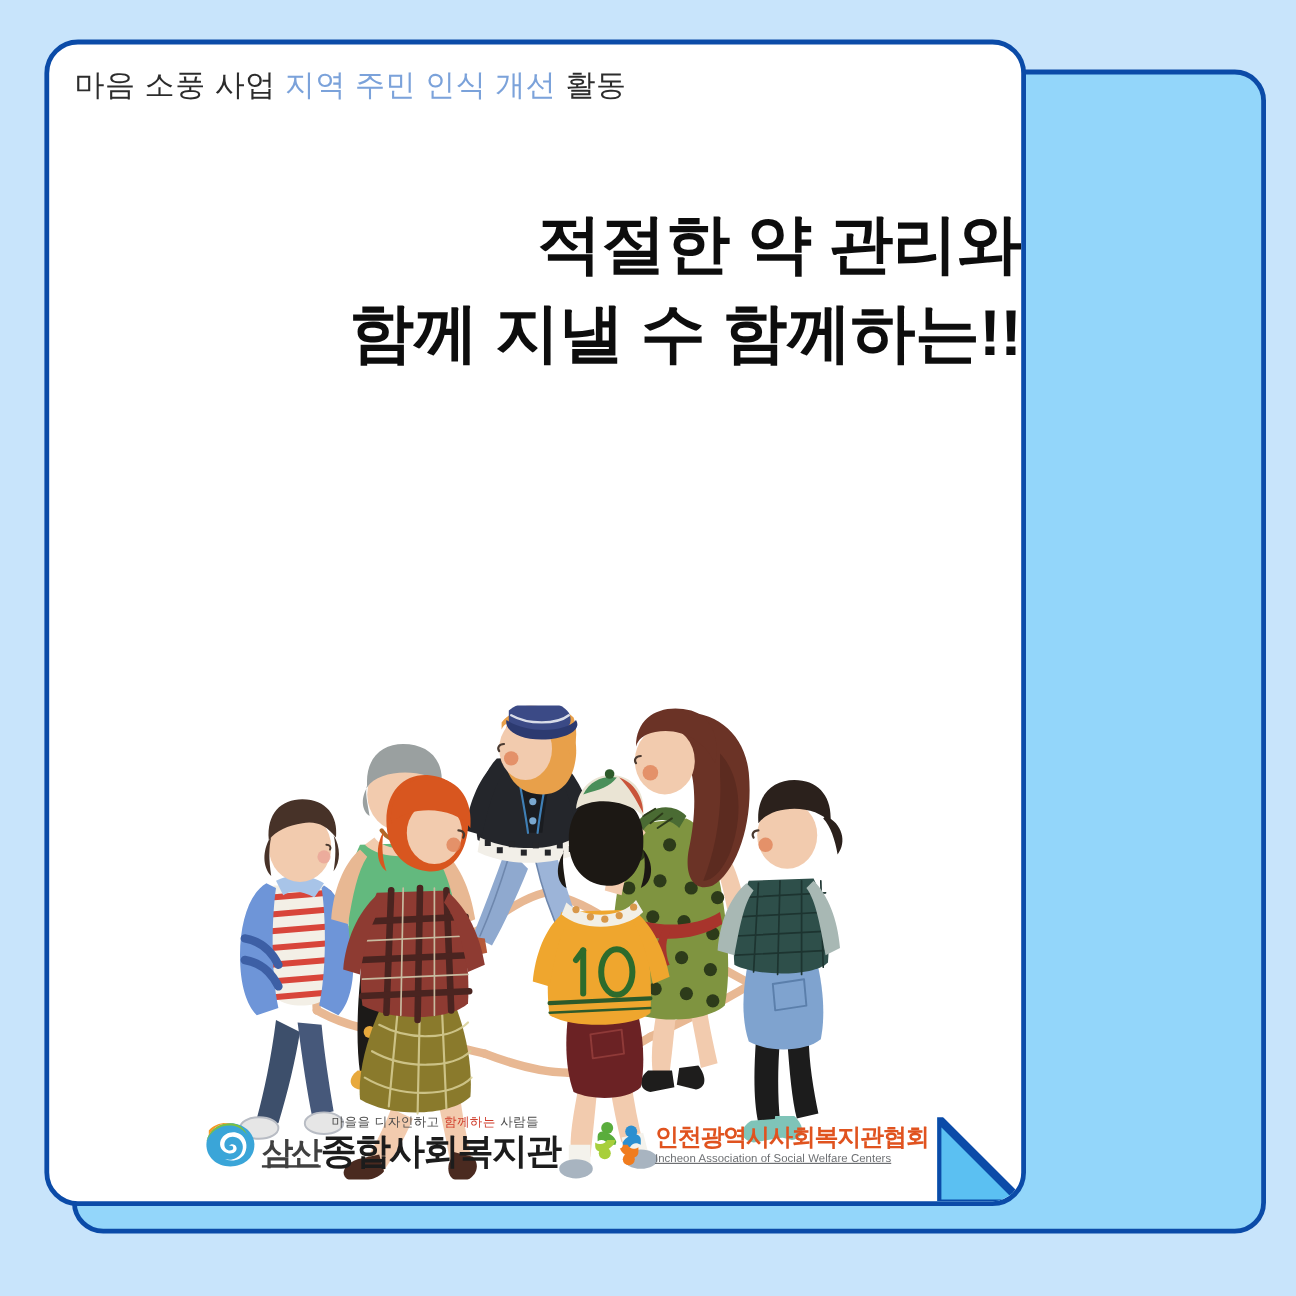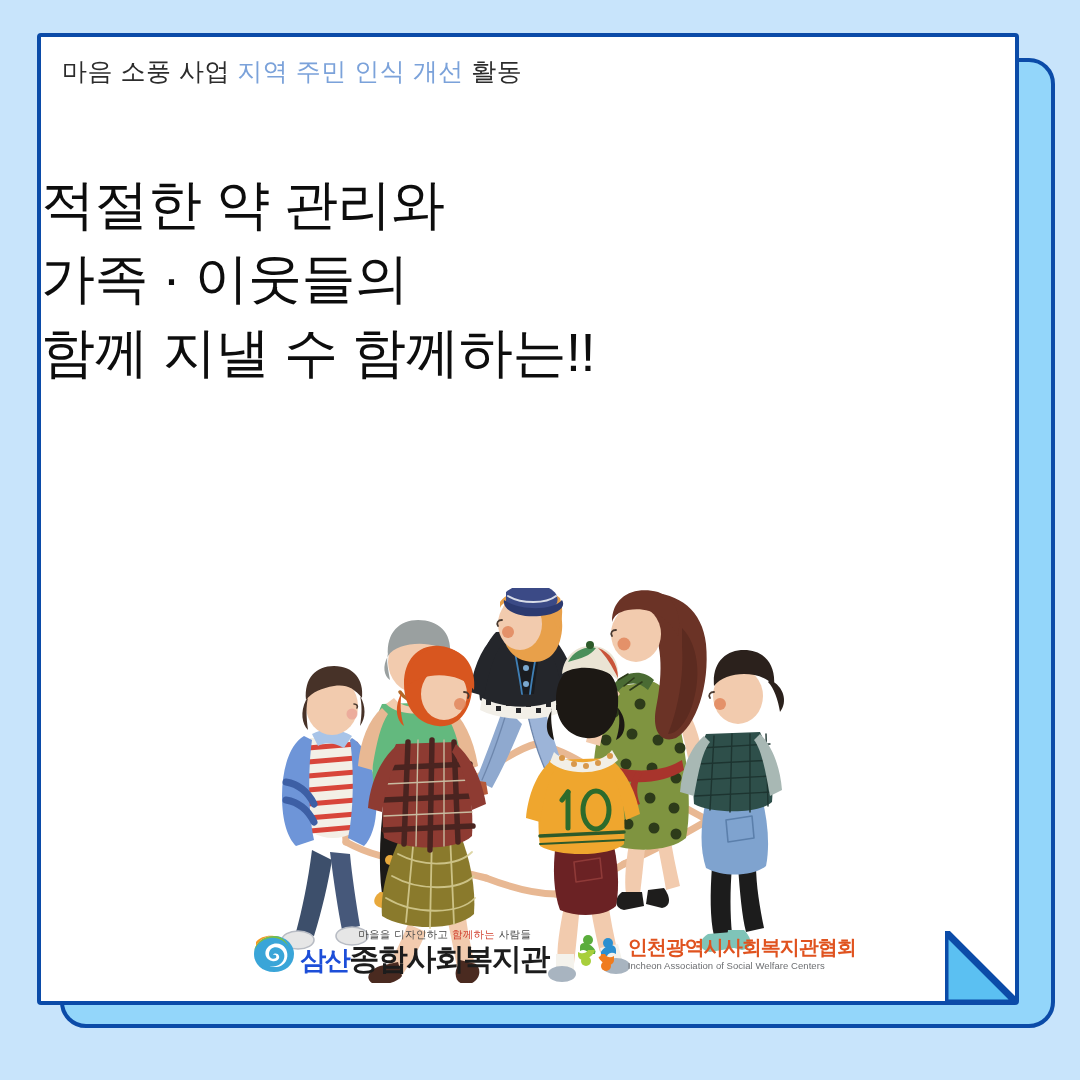--- a/index.html
+++ b/index.html
@@ -26,25 +26,25 @@
     border: 4px solid #0b4ba8;
     border-radius: 26px;
     box-sizing: border-box;
   }
 
   
   #front-card {
     position: absolute;
     left: 37px;
     top: 33px;
-    width: 982px;
+    width: 818px;
     height: 972px;
     background: #ffffff;
     border: 4px solid #0b4ba8;
-    border-radius: 4px;
+    border-radius: 28px;
     box-sizing: border-box;
     overflow: hidden;
   }
 
   
   #fold-wrap {
     position: absolute;
     right: -2px;
     bottom: -2px;
     width: 72px;
@@ -65,23 +65,23 @@
   }
   #eyebrow .seg-dark  { color: #2c2c2c; }
   #eyebrow .seg-blue  { color: #7ba2da; }
 
   
   #headline {
     position: absolute;
     left: 0;
     right: 0;
     top: 130px;
-    text-align: left;
+    text-align: right;
     color: #0d0d0d;
-    font-weight: normal;
+    font-weight: bold;
     font-size: 54px;
     line-height: 74px;
     letter-spacing: -0.5px;
   }
   #headline .hl-line { display: block; white-space: nowrap; }
 
   
   #illustration {
     position: absolute;
     left: 50%;
@@ -126,21 +126,21 @@
   }
   #logo-samsan .tag .hl { color: #d03c2a; }
   #logo-samsan .name {
     font-size: 30px;
     font-weight: bold;
     color: #1c1c1c;
     letter-spacing: -1.5px;
     white-space: nowrap;
     font-family: "DejaVu Sans", sans-serif;
   }
-  #logo-samsan .name .sam { color: #1d4ed8; font-size: 26px; }
+  #logo-samsan .name .sam { color: #404040; font-size: 26px; text-decoration: underline; }
 
   
   #logo-iaswc .mark { width: 46px; height: 42px; flex: 0 0 auto; }
   #logo-iaswc .texts {
     display: flex;
     flex-direction: column;
     align-items: flex-start;
     margin-left: 7px;
   }
   #logo-iaswc .name-ko {
@@ -152,34 +152,34 @@
     line-height: 1.05;
     font-family: "DejaVu Sans", sans-serif;
   }
   #logo-iaswc .name-en {
     font-size: 9.5px;
     color: #6d6f72;
     letter-spacing: 0.05px;
     white-space: nowrap;
     margin-top: 2px;
     font-family: "Liberation Sans", sans-serif;
+    text-decoration: underline;
   }
 </style>
 </head>
 <body>
 
 <div id="back-card"></div>
 
 <div id="front-card">
 
   <div id="eyebrow"><span class="seg-dark">마음 소풍 사업</span><span class="seg-dark">&nbsp;</span><span class="seg-blue">지역 주민 인식 개선</span><span class="seg-dark">&nbsp;</span><span class="seg-dark">활동</span></div>
 
   <div id="headline">
     <span class="hl-line">적절한 약 관리와</span>
-    <span class="hl-line">가족 · 이웃들의</span>
     <span class="hl-line">함께 지낼 수 함께하는!!</span>
   </div>
 
   <div id="illustration">
     <svg viewBox="0 0 520 395" xmlns="http://www.w3.org/2000/svg">
       <g stroke-linecap="round" stroke-linejoin="round">
 
         <g fill="none" stroke="#e8b893" stroke-width="7">
           <path d="M96 183 C120 196 142 205 160 207"></path>
           <path d="M160 207 C178 205 196 196 215 186"></path>

